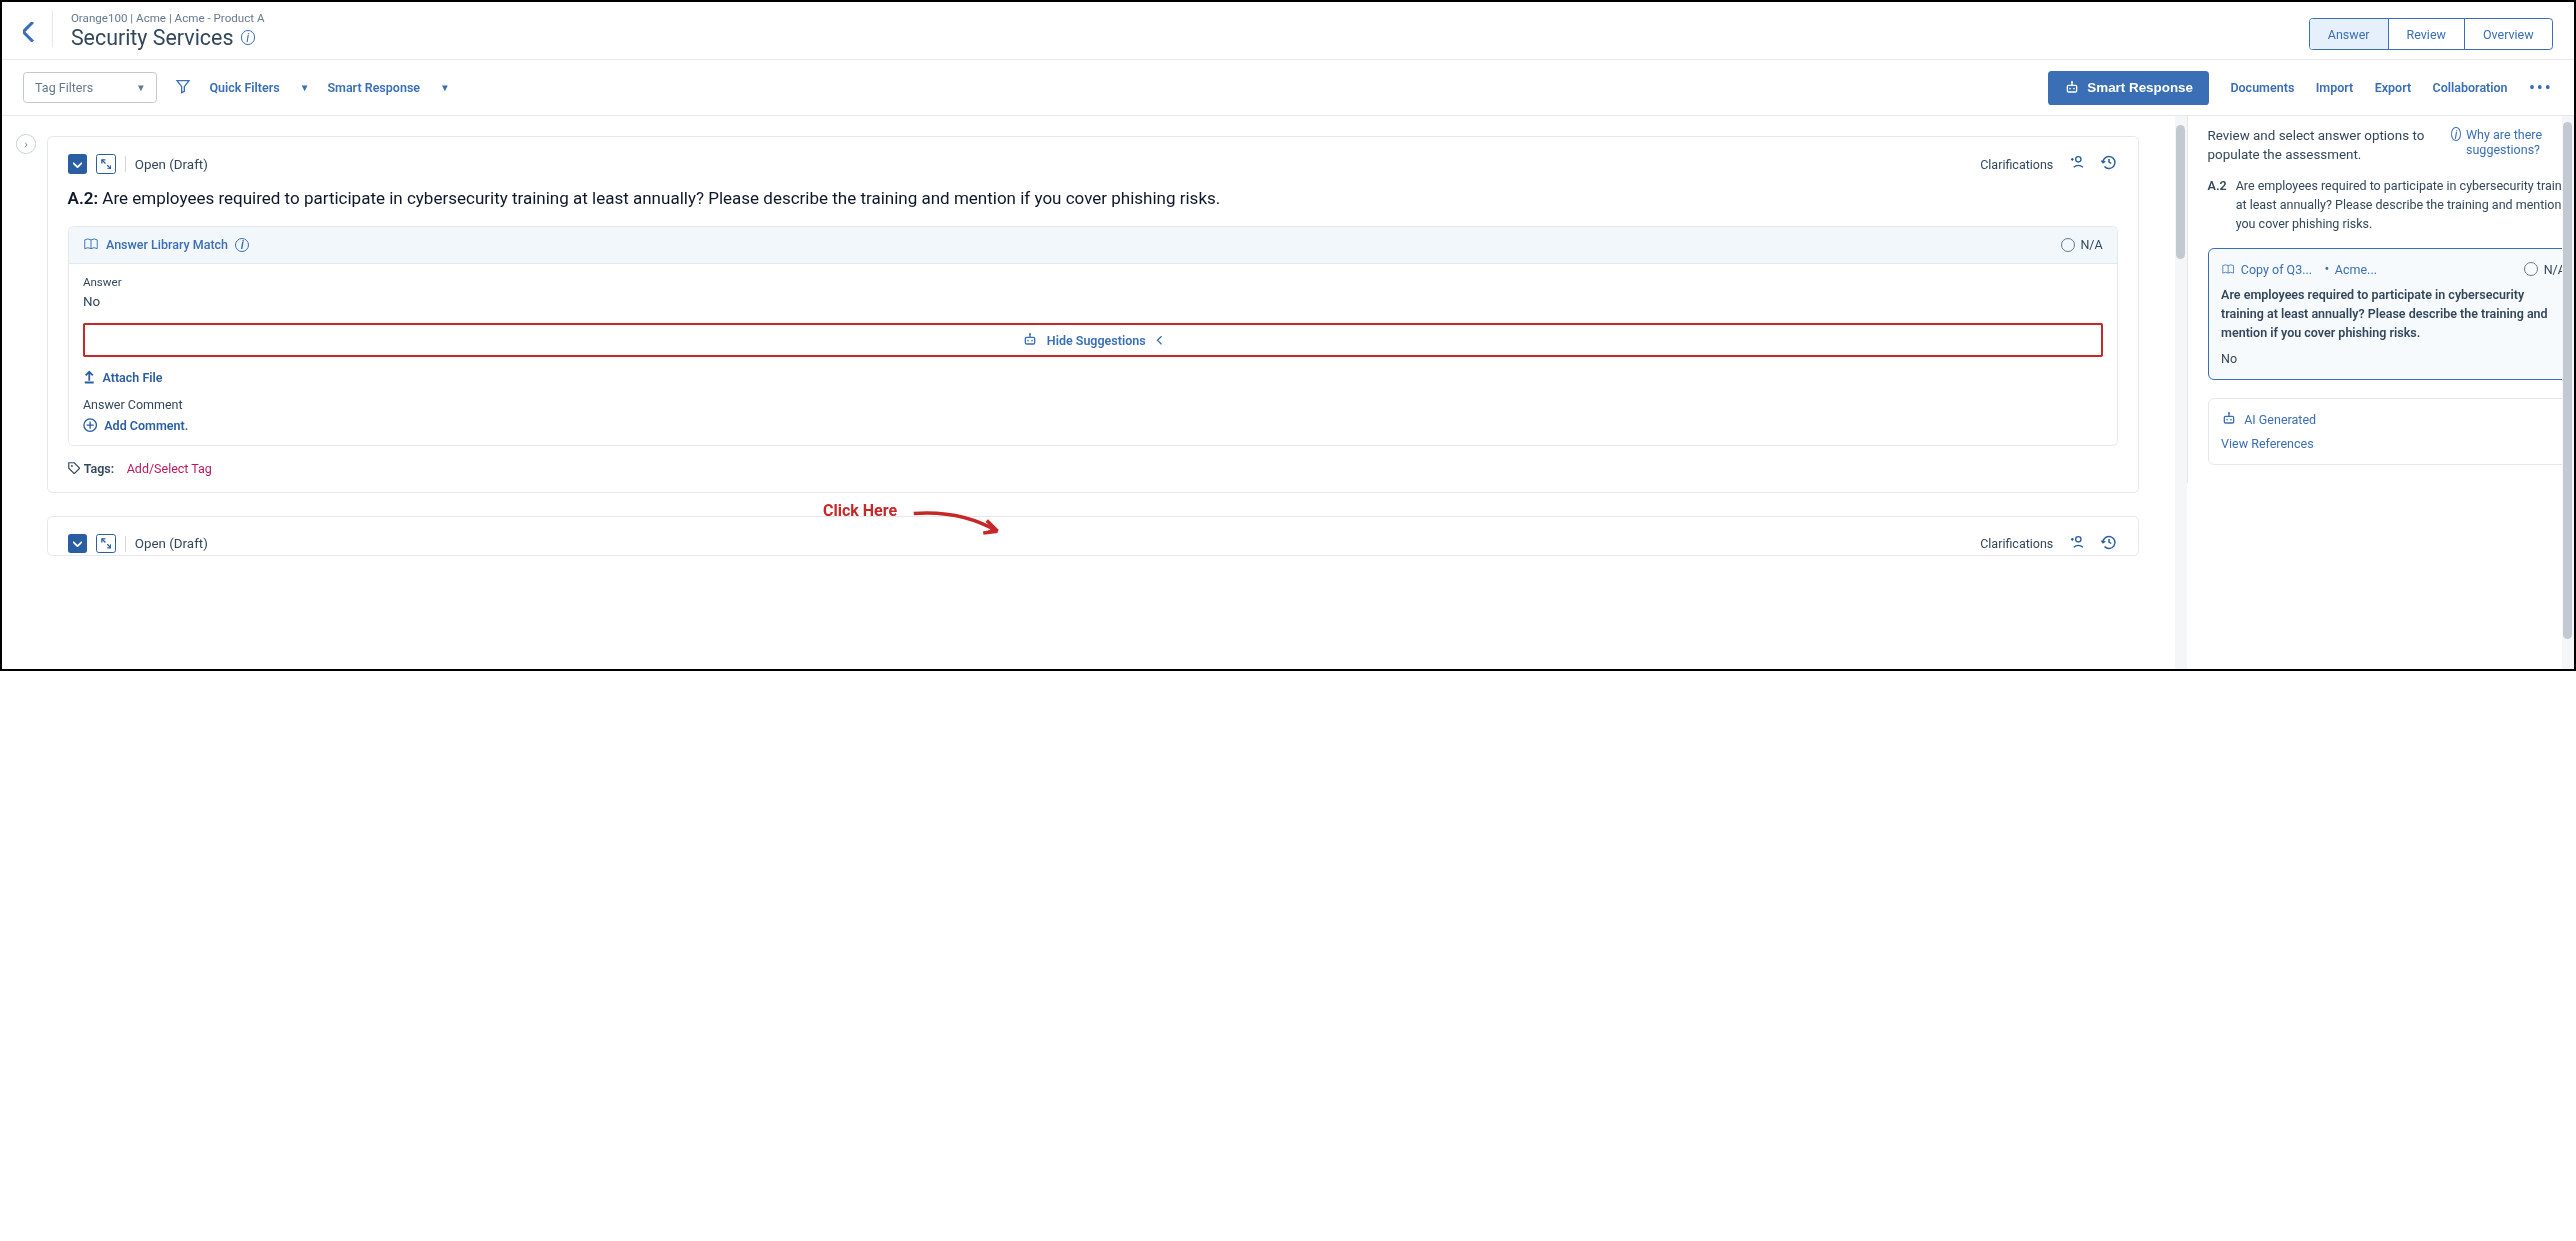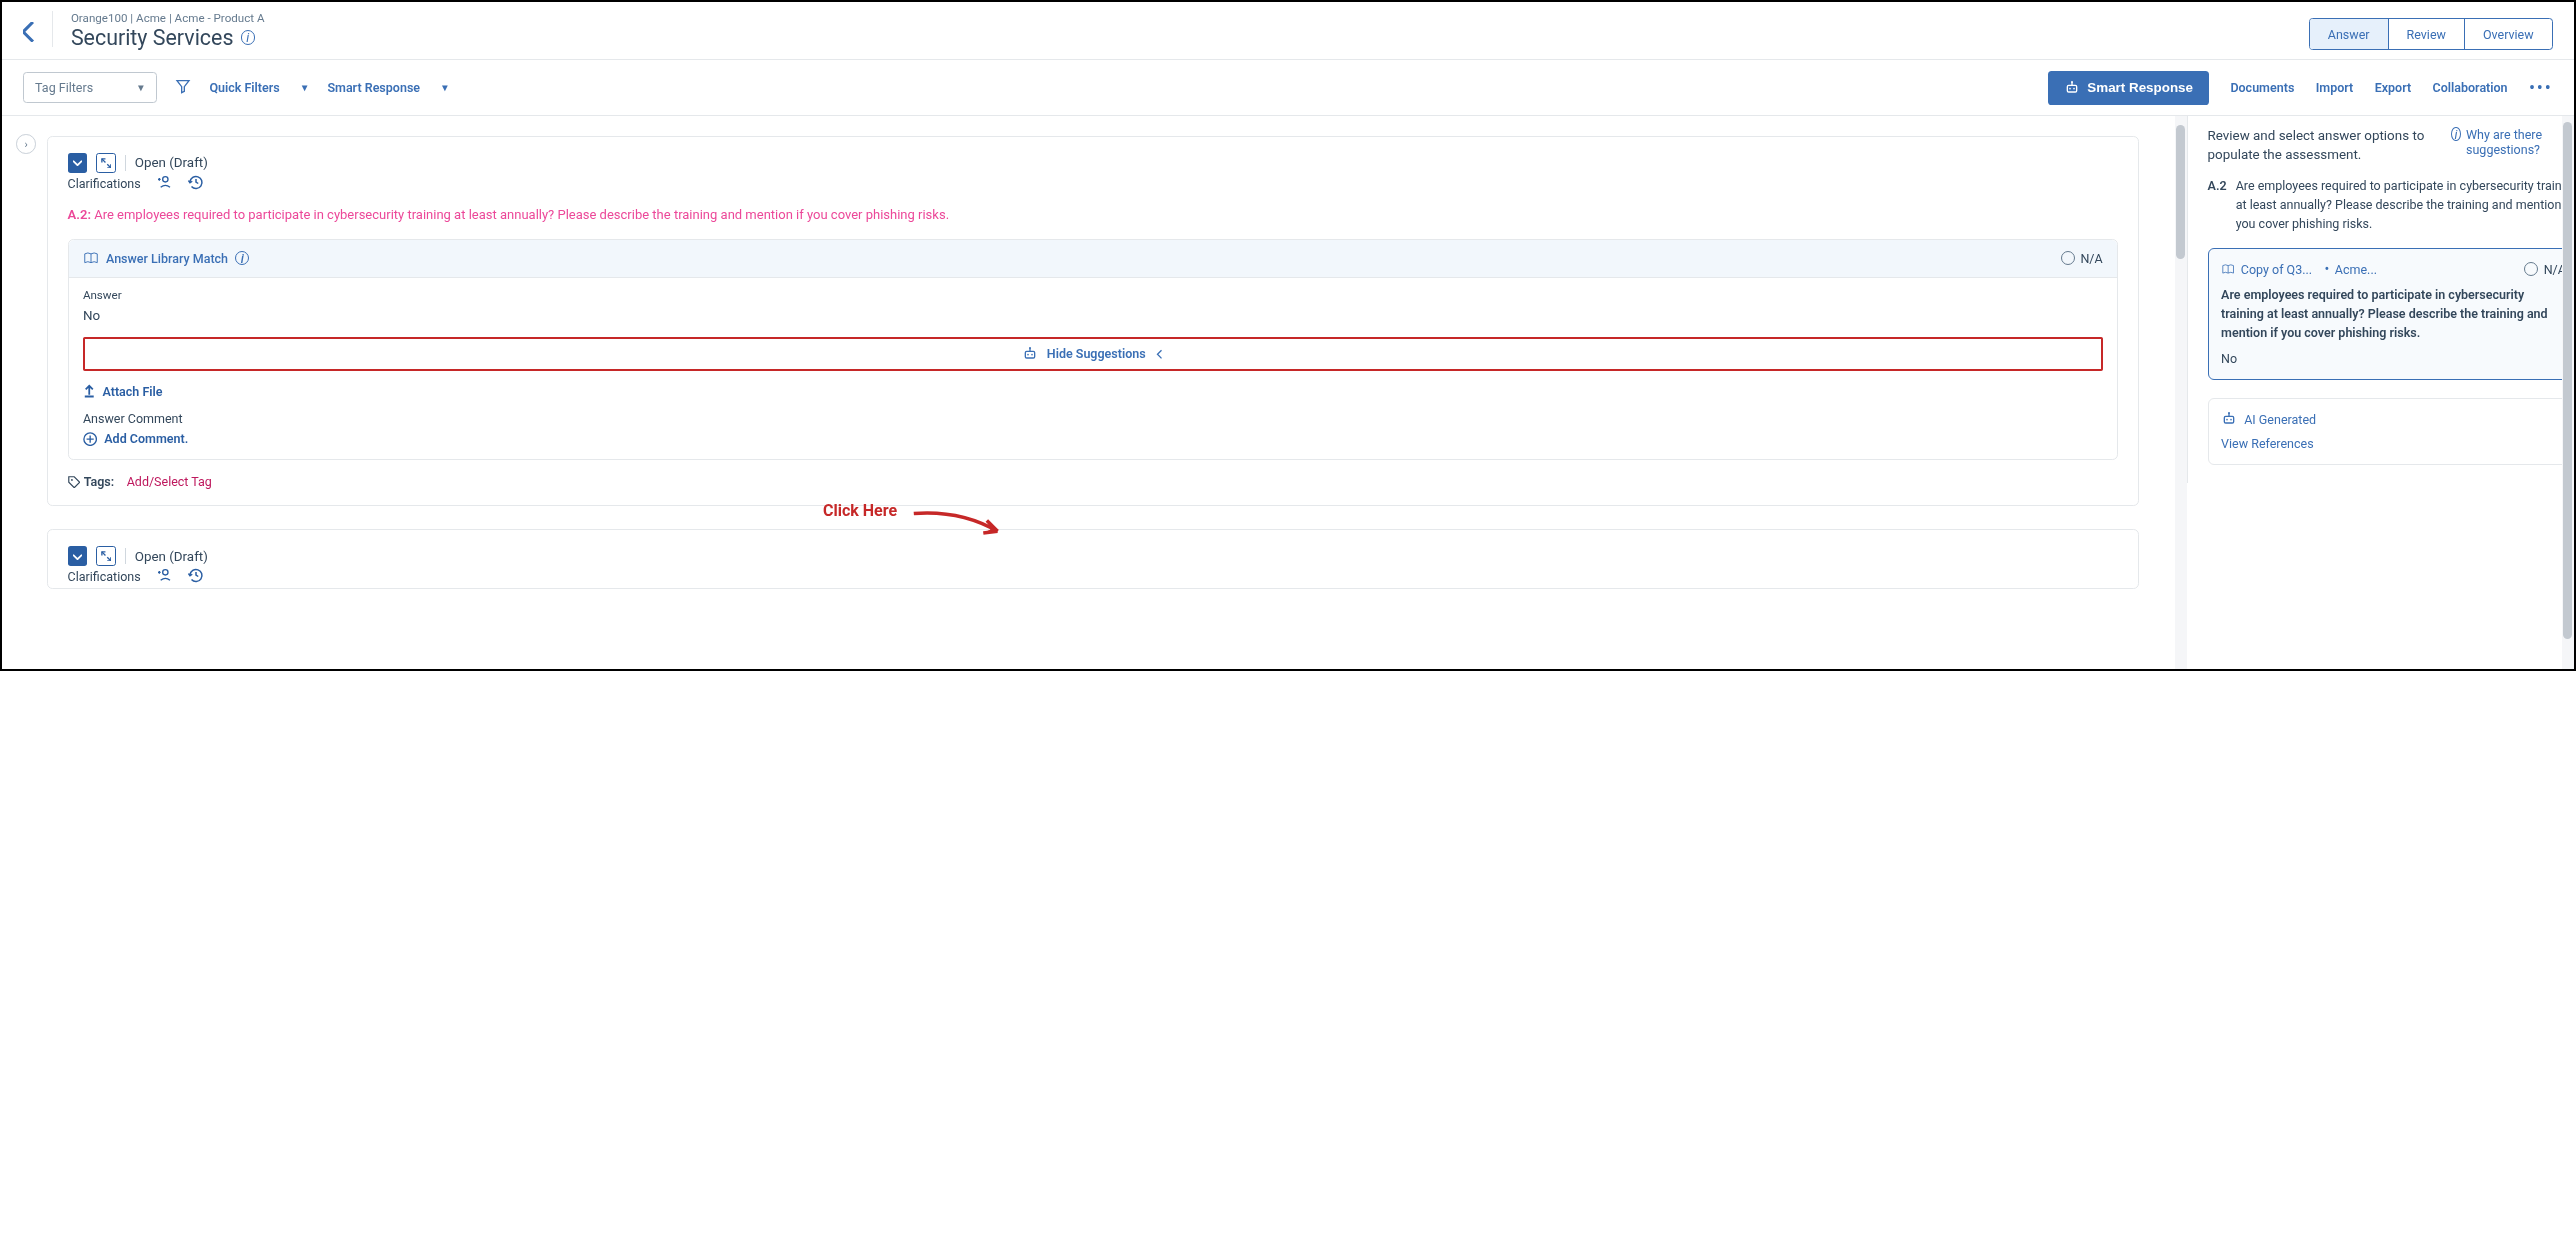--- a/index.html
+++ b/index.html
@@ -179,22 +179,22 @@
 }
 .card {
   border: 0.9px solid #e5e8eb;
   border-radius: 5.4px;
   padding: 16px 19.6px;
   margin-bottom: 23px;
 }
 .card-head {
   display: flex;
   justify-content: space-between;
+  align-items: center;
   margin-bottom: 10.7px;
-  flex-direction: column;
 }
 .card-head-left {
   display: flex;
   align-items: center;
   gap: 9px;
 }
 .sq-btn {
   width: 19.6px;
   height: 19.6px;
   background: #2a5ea3;
@@ -228,22 +228,22 @@
 .clarifications-link {
   color: #33475b;
   cursor: pointer;
 }
 .icon-blue {
   color: #2a5ea3;
   font-size: 16px;
   cursor: pointer;
 }
 .question-text {
-  color: #ec4899;
-  font-size: 13px;
+  color: #0f172a;
+  font-size: 17px;
   line-height: 1.5;
   margin-bottom: 14.3px;
 }
 .question-text b {
   font-weight: 600;
 }
 .answer-box {
   border: 0.9px solid #e5e8eb;
   border-radius: 5.4px;
   padding: 12.5px 14.3px;

